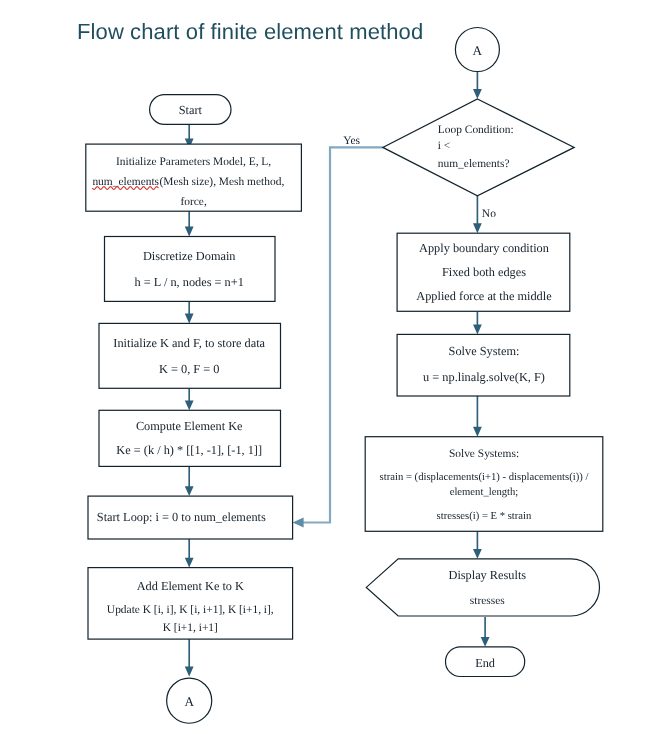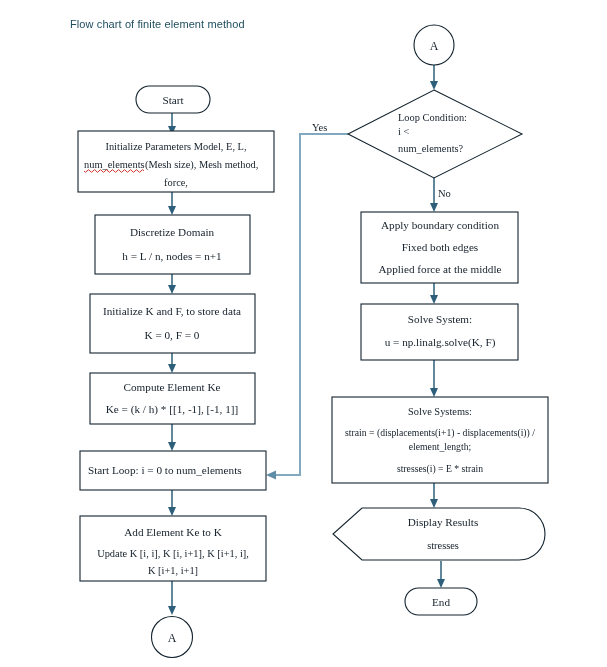--- a/index.html
+++ b/index.html
@@ -19,21 +19,21 @@
     left: 0;
     top: 0;
     width: 607px;
     height: 667px;
   }
   .title {
     position: absolute;
     left: 70px;
     top: 18px;
     font-family: "Liberation Sans", "DejaVu Sans", sans-serif;
-    font-size: 11px;
+    font-size: 20px;
     color: #1f4e5f;
     letter-spacing: 0.1px;
     white-space: nowrap;
   }
   svg.flow {
     position: absolute;
     left: 0;
     top: 0;
     width: 607px;
     height: 667px;

